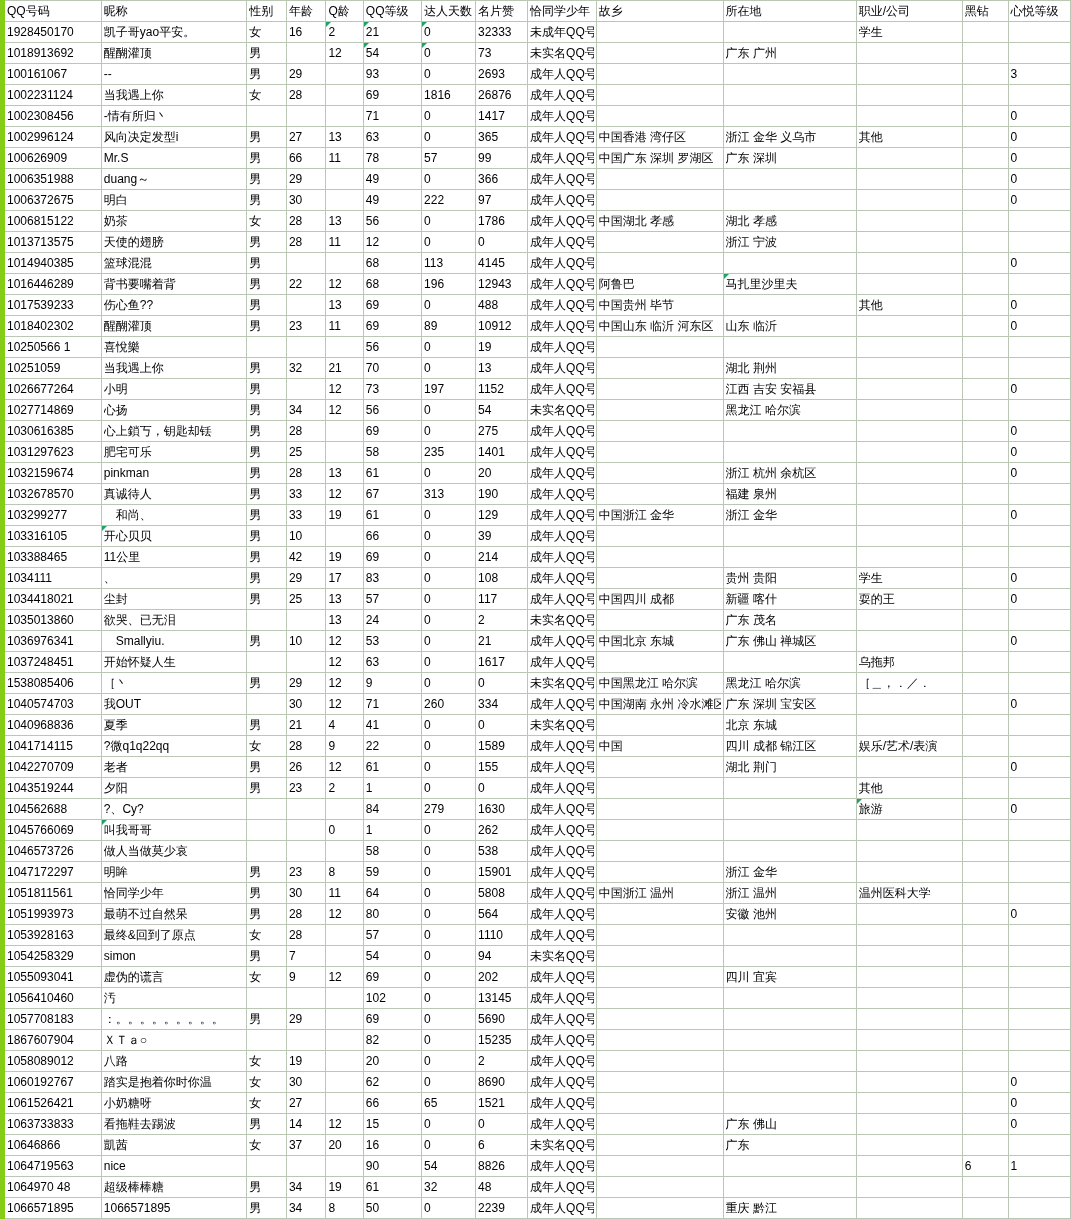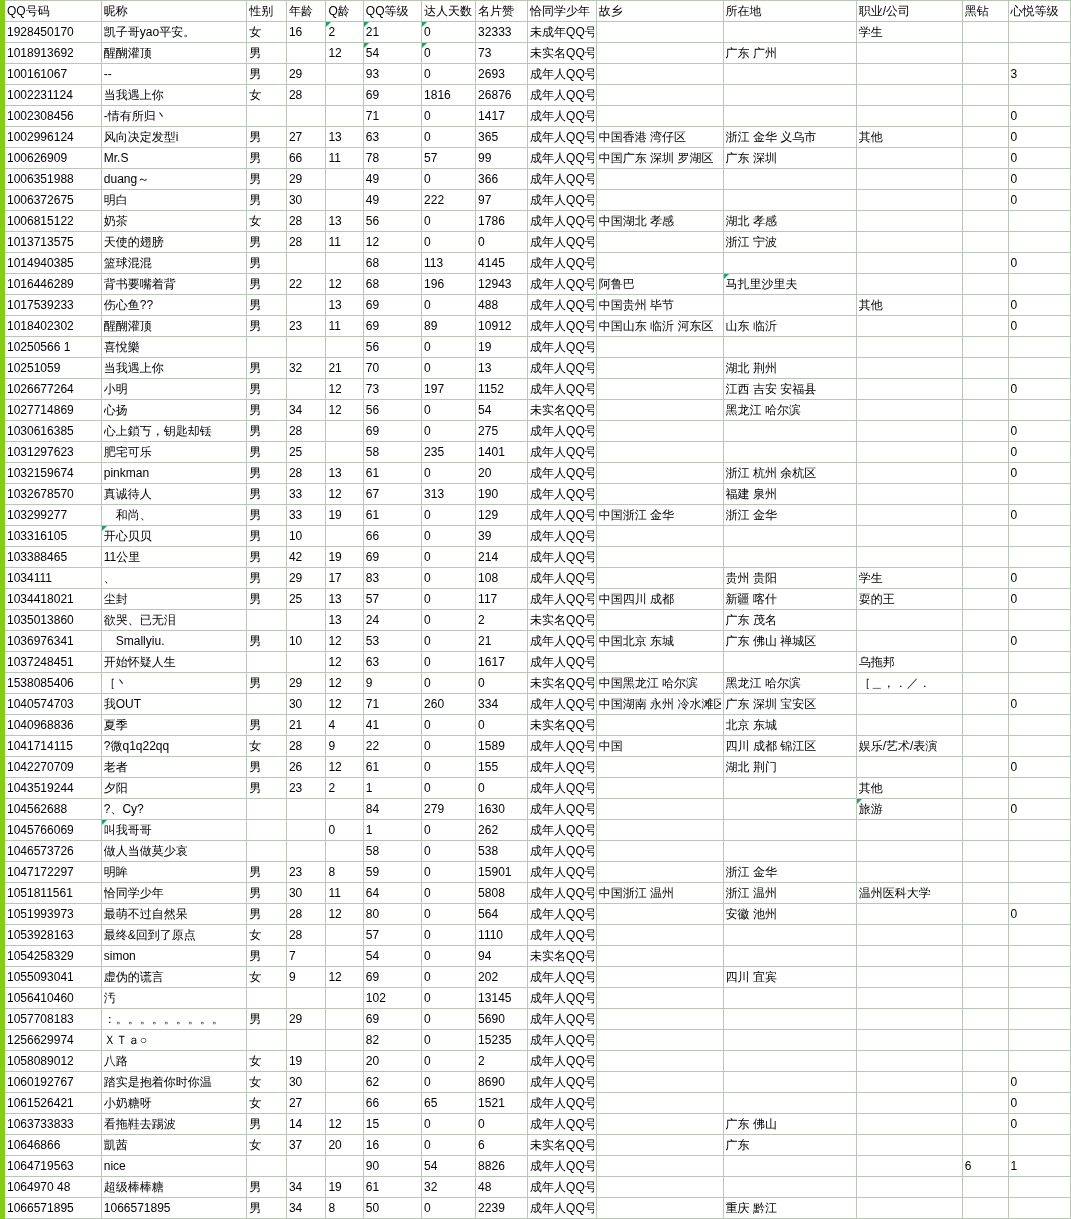--- a/index.html
+++ b/index.html
@@ -2211,21 +2211,21 @@
           </td>
           <td>
             <span class="clip"></span>
           </td>
           <td>
             <span class="clip"></span>
           </td>
         </tr>
         <tr>
           <td>
-            <span class="clip">1256629974</span>
+            <span class="clip">1867607904</span>
           </td>
           <td>
             <span class="clip">ＸＴａ○</span>
           </td>
           <td>
             <span class="clip"></span>
           </td>
           <td>
             <span class="clip"></span>
           </td>

